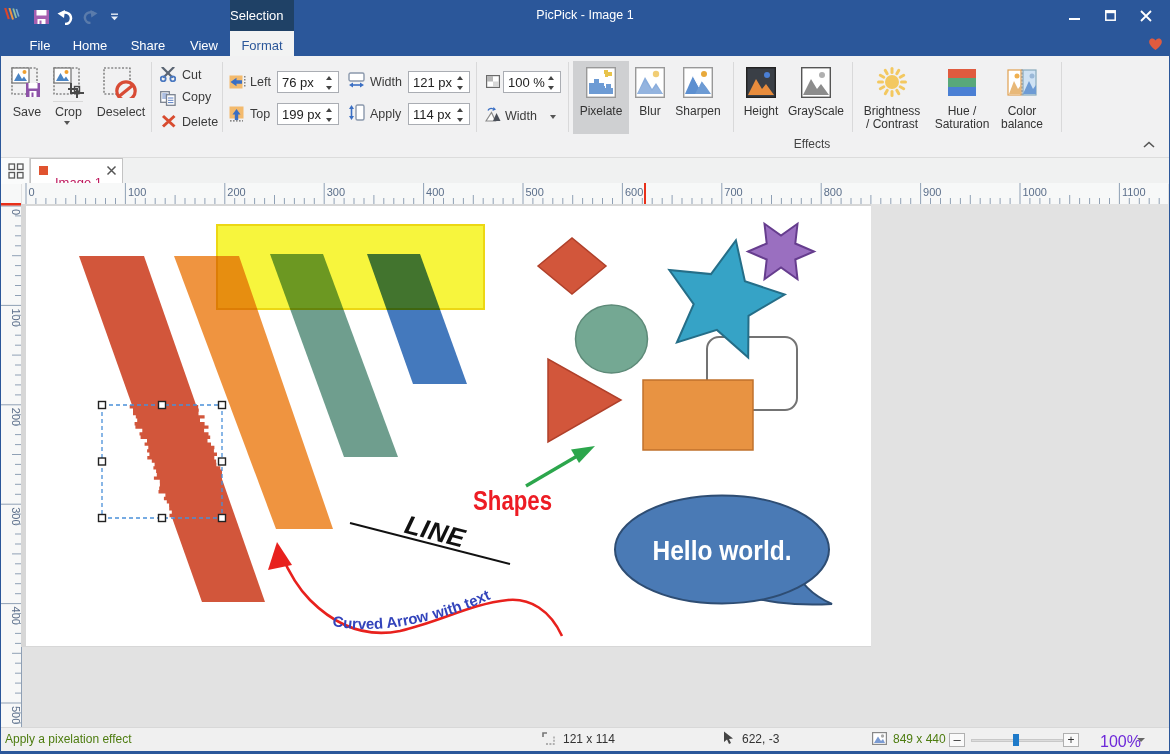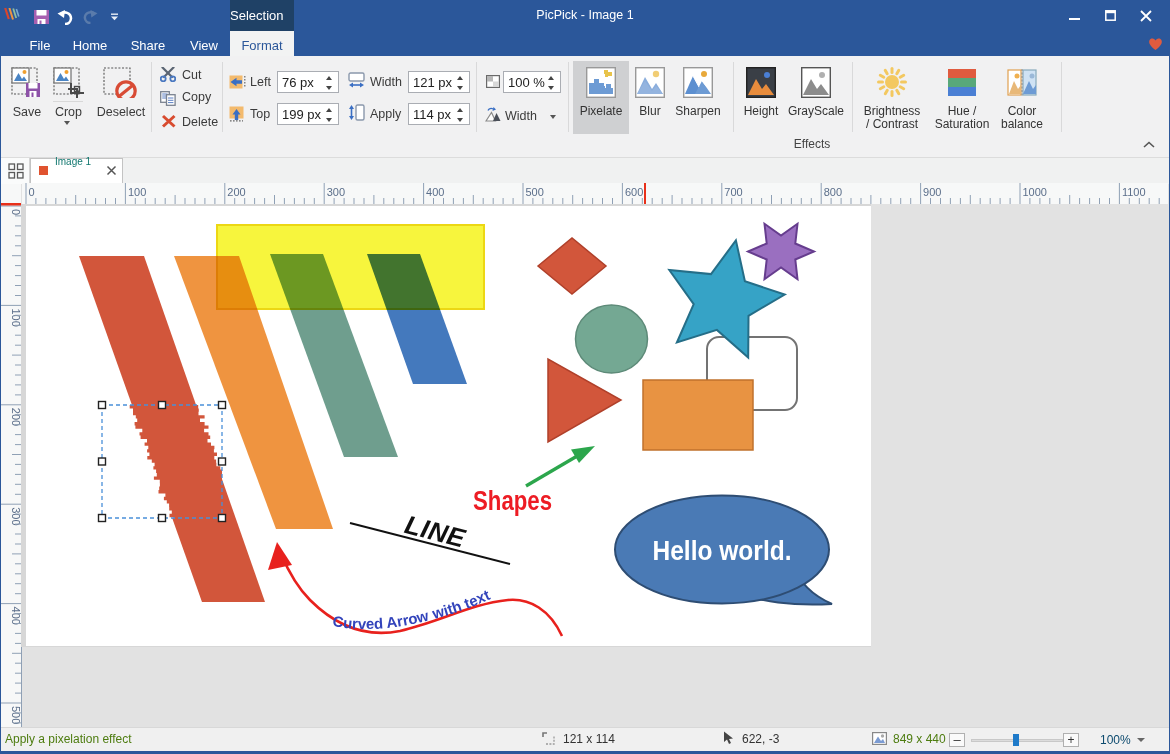--- a/index.html
+++ b/index.html
@@ -286,21 +286,21 @@
 <svg class="abs" style="left:8px;top:163px" width="16" height="16" viewBox="0 0 16 16">
 <g fill="none" stroke="#5a5a5a" stroke-width="1.3">
 <rect x="1" y="1" width="5.5" height="5.5"></rect>
       <rect x="9.5" y="1" width="5.5" height="5.5"></rect>
 <rect x="1" y="9.5" width="5.5" height="5.5"></rect>
       <rect x="9.5" y="9.5" width="5.5" height="5.5"></rect>
 </g>
   </svg>
 <div class="abs" style="left:30px;top:158px;width:93px;height:26px;background:#fff;border:1px solid #c3c3c3;border-bottom:none"></div>
 <div class="abs" style="left:39px;top:166px;width:9px;height:9px;background:#e0532f"></div>
-<div class="abs" style="left:55px;top:156px;font-size:10px;color:#0f766e">Image 1</div>
+<div class="abs" style="left:55px;top:175px;font-size:13px;color:#be185d">Image 1</div>
 <svg class="abs" style="left:106px;top:165px" width="11" height="11" viewBox="0 0 11 11">
     <path d="M1.5,1.5 L9.5,9.5 M9.5,1.5 L1.5,9.5" stroke="#555" stroke-width="1.5"></path>
   </svg>
 <div class="abs" style="left:1px;top:184px;width:1168px;height:543px;background:#e2e2e2"></div>
 <div class="abs" style="left:22px;top:183px">
     <svg width="1146" height="21" style="display:block">
       <rect width="1146" height="21" fill="#f7f8f8"></rect>
       <line x1="4.0" y1="0" x2="4.0" y2="21" stroke="#8fa0b5" stroke-width="1"></line>
       <text x="6.5" y="13" font-family="Liberation Sans, sans-serif" font-size="11" fill="#5b6e8a">0</text>
       <line x1="13.9" y1="15" x2="13.9" y2="21" stroke="#8fa0b5" stroke-width="1"></line>
@@ -567,15 +567,15 @@
 <svg class="abs" style="left:872px;top:732px" width="15" height="13" viewBox="0 0 15 13">
 <rect x="0.6" y="0.6" width="13.8" height="11.8" fill="#fff" stroke="#888" stroke-width="1.2"></rect>
 <circle cx="10.5" cy="4" r="1.7" fill="#aaa"></circle>
 <path d="M2,11 L6,4.5 L9,9 L11,7 L13,11 Z" fill="#7b9bd2"></path>
 </svg>
 <div class="abs" style="left:893px;top:732px;font-size:12px;color:#4d7c0f">849 x 440</div>
 <div class="abs" style="left:949px;top:733px;width:16px;height:14px;background:#fafafa;border:1px solid #b0b0b0;color:#333;font-size:13px;line-height:12px;text-align:center">–</div>
 <div class="abs" style="left:971px;top:739px;width:92px;height:3px;background:#dcdcdc;border:1px solid #c8c8c8"></div>
 <div class="abs" style="left:1013px;top:734px;width:6px;height:12px;background:#1e7ac9"></div>
 <div class="abs" style="left:1063px;top:733px;width:16px;height:14px;background:#fafafa;border:1px solid #b0b0b0;color:#333;font-size:12px;line-height:13px;text-align:center">+</div>
-<div class="abs" style="left:1100px;top:733px;font-size:12px;color:#0c4a6e">100%</div>
+<div class="abs" style="left:1100px;top:733px;font-size:16px;color:#6d28d9">100%</div>
 <div class="abs" style="left:1137px;top:738px;width:0;height:0;border-left:4px solid transparent;border-right:4px solid transparent;border-top:4.5px solid #666"></div>
 <div class="abs bluestrip"></div>
 <div class="abs winborder"></div>
 </body></html>

